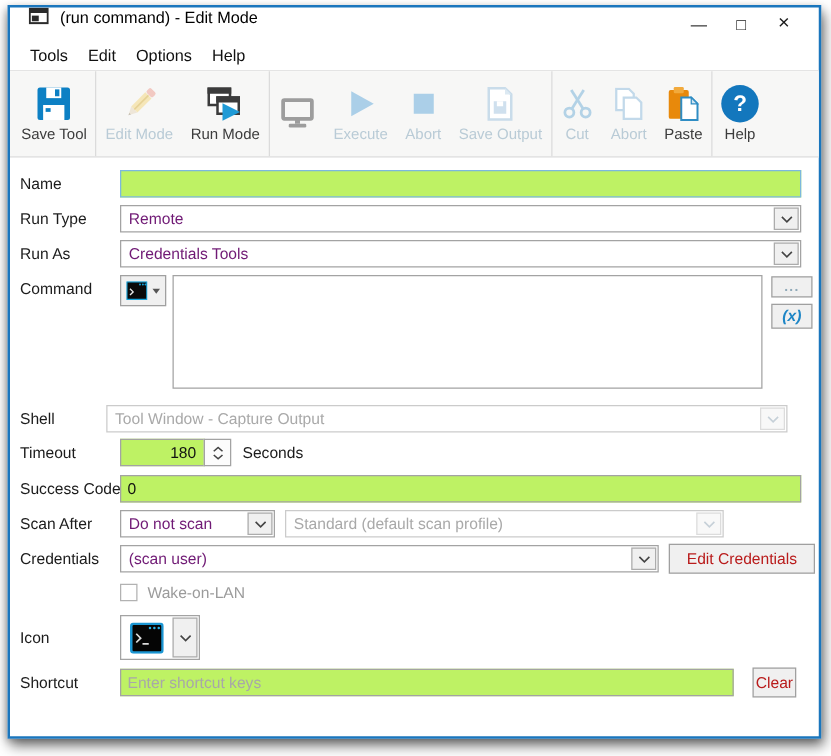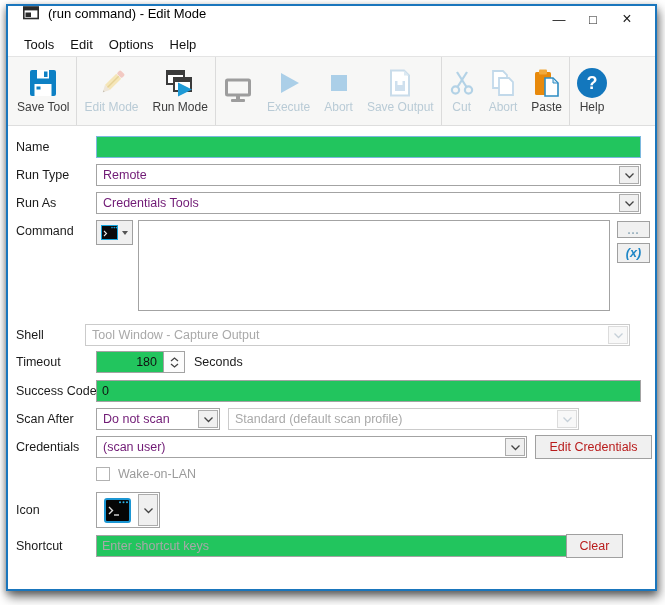--- a/index.html
+++ b/index.html
@@ -33,21 +33,21 @@
   .tb-lbl { line-height:1.1; text-align:center; white-space:nowrap; }
   .tb-btn.two-line .tb-lbl { white-space:normal; width:64px; }
   .tb-btn.disabled { color:#b9cbd6; }
   .tb-sep { width:1px; background:#dbdbdb; }
   .help-circle { width:30px; height:30px; border-radius:50%; background:#1377bd; color:#fff;
                  font-weight:bold; font-size:18px; display:flex; align-items:center; justify-content:center; }
 
   
   .form { position:relative; height:462px; font-size:12.5px; }
   .flabel { position:absolute; left:8px; color:#1b1b1b; }
-  .input { position:absolute; height:22px; background:#22c55e; border:1px solid #a3a3a3;
+  .input { position:absolute; height:22px; background:#bef264; border:1px solid #a3a3a3;
            font:12.5px "Liberation Sans", sans-serif; padding:0 5px; color:#111; outline:none; }
   .input.focused { border-color:#7cb8de; }
   .input::placeholder { color:#a8a8a8; }
   .ta { position:absolute; background:#fff; border:1px solid #a3a3a3; resize:none; outline:none;
         font:12.5px "Liberation Sans", sans-serif; }
   .select { position:absolute; height:22px; background:#fff; border:1px solid #a3a3a3;
             display:flex; align-items:stretch; }
   .select .val { flex:1; display:flex; align-items:center; padding:0 6px; color:#701a75;
                  white-space:nowrap; overflow:hidden; }
   .chevbox { width:20px; margin:1px; background:#f0f0f0; border:1px solid #acacac;
@@ -346,16 +346,16 @@
       </span>
       <span class="chevbox" style="height:auto">
         <svg width="11" height="7" viewBox="0 0 11 7">
             <polyline class="cvl" points="1.5,1.5 5.5,5.5 9.5,1.5"></polyline>
           </svg>
       </span>
     </div>
 
     <span class="flabel" style="top:413px">Shortcut</span>
     <input class="input" style="left: 88px; top: 409px; width: 491px;" placeholder="Enter shortcut keys">
-    <div class="btn" style="left:558px; top:408px; width:57px; height:24px">Clear</div>
+    <div class="btn" style="left:594px; top:408px; width:35px; height:24px">Clear</div>
 
   </div>
 </div>
 
 </body></html>

